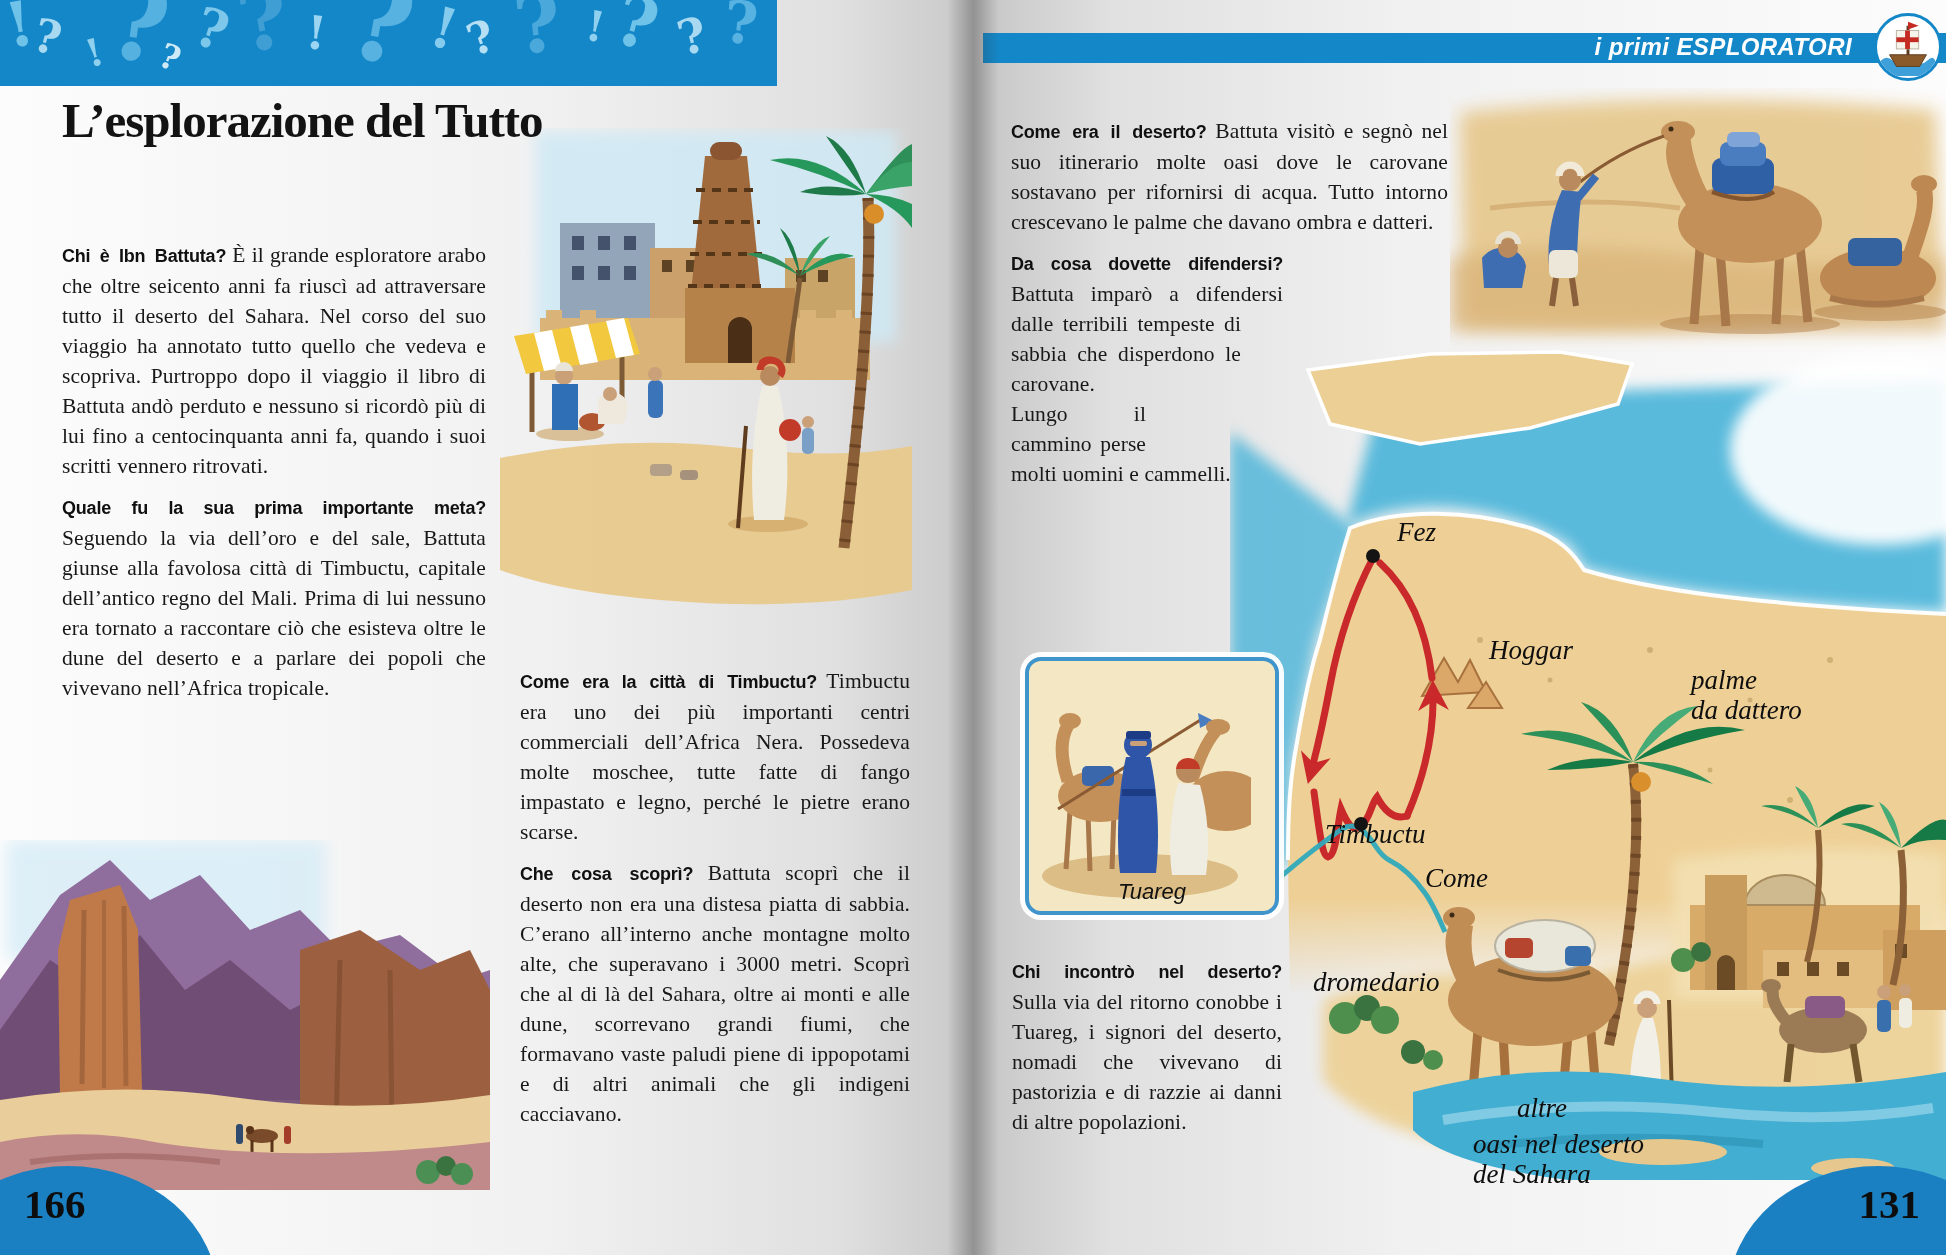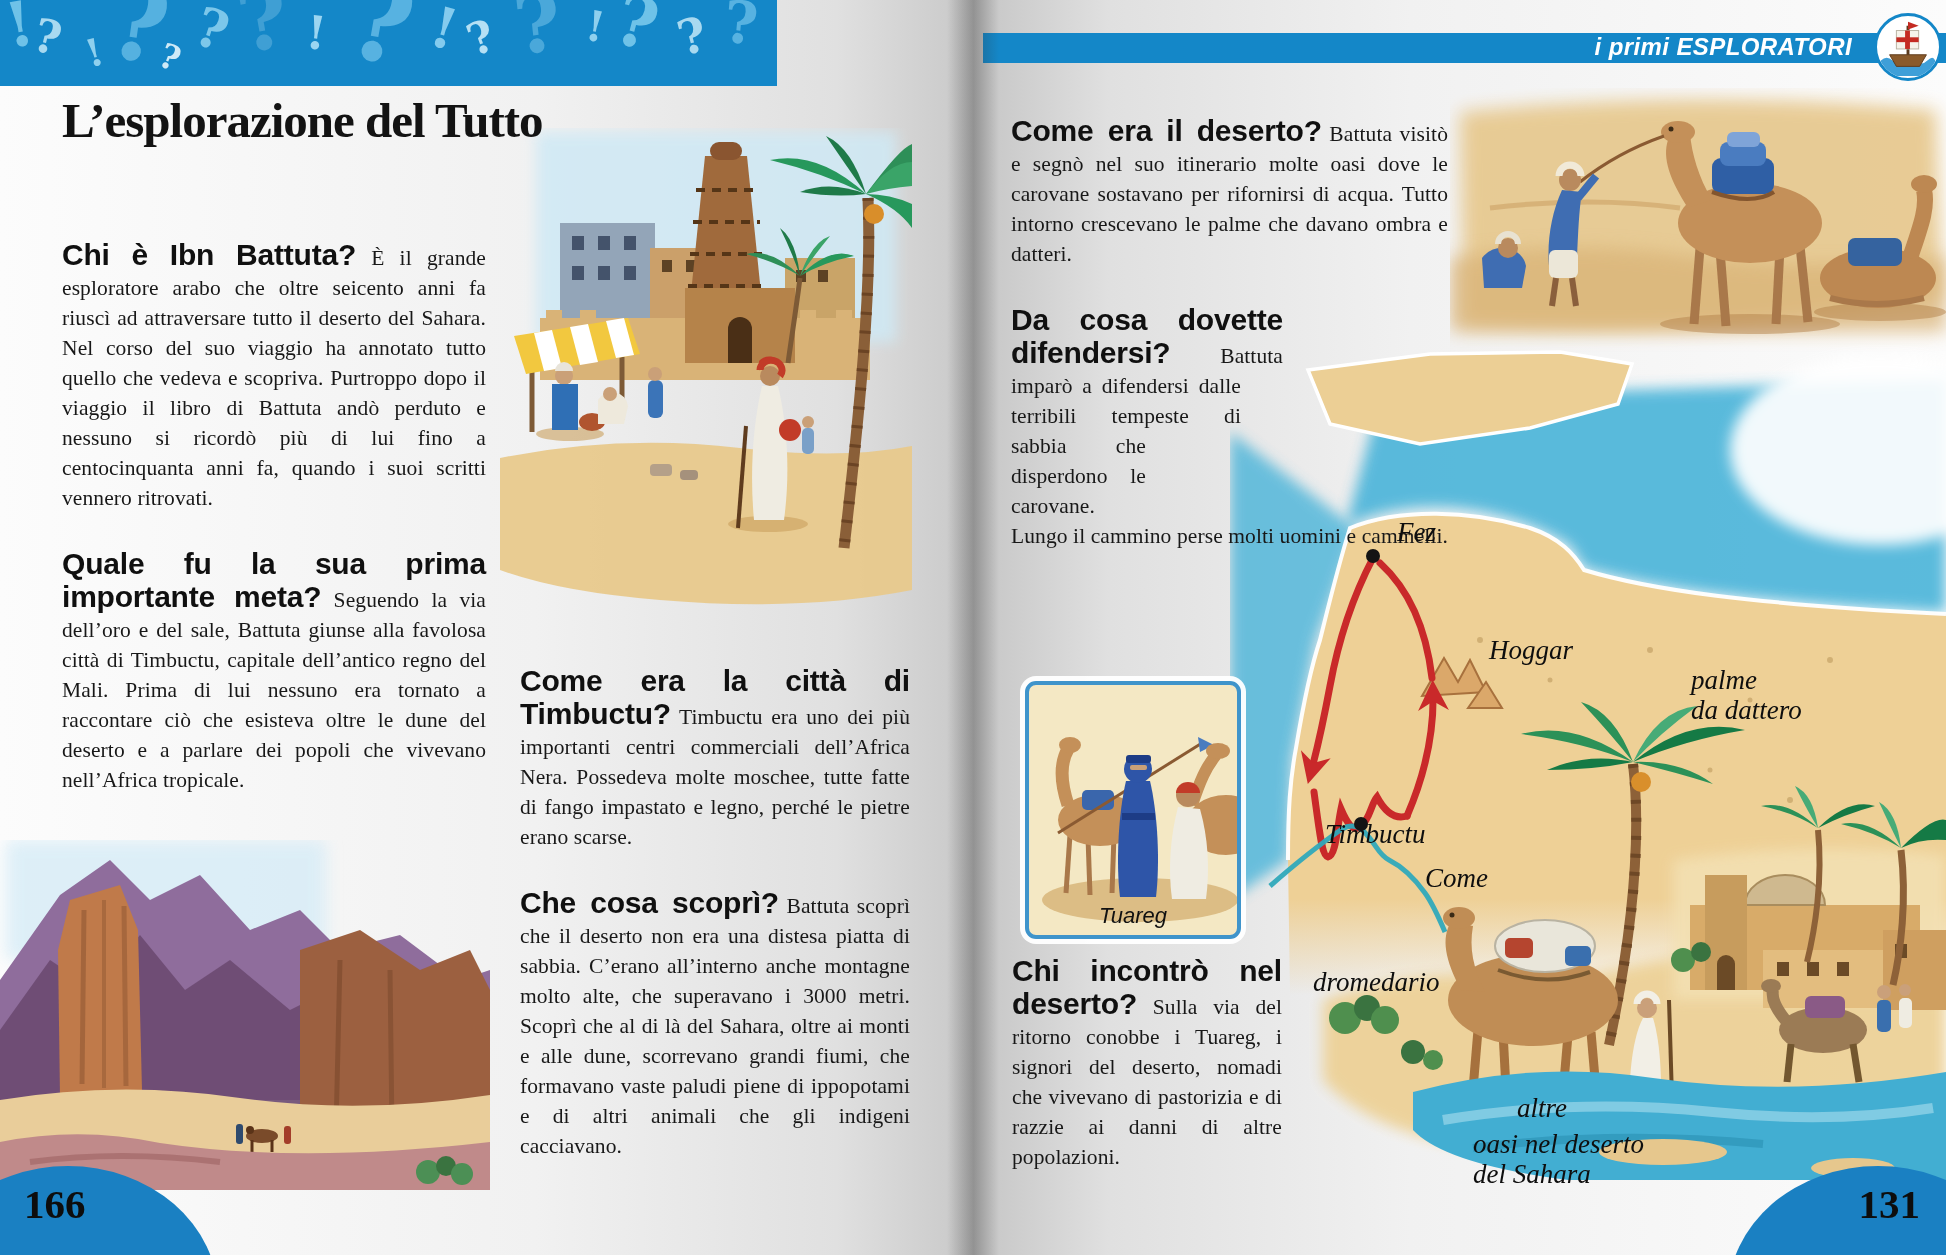--- a/index.html
+++ b/index.html
@@ -18,40 +18,40 @@
 .series-band{position:absolute;left:10px;top:33px;width:963px;height:30px;background:#1487c8;z-index:2}
 .series-band .btxt{position:absolute;right:94px;top:0px;font-family:"Liberation Sans",sans-serif;
   font-weight:bold;font-style:italic;font-size:24px;color:#fff;letter-spacing:.4px;white-space:nowrap}
 .badge{position:absolute;left:901px;top:13px;width:68px;height:68px;border-radius:50%;
   background:#fff;border:3px solid #1487c8;z-index:3;overflow:hidden}
 
 .page-title{position:absolute;left:62px;top:92px;font-family:"Liberation Serif",serif;font-weight:bold;
   font-size:49px;letter-spacing:-1px;color:#131313;z-index:3;white-space:nowrap}
 .col{position:absolute;z-index:3}
 .qa{text-align:justify;color:#181818;font-size:21.5px;line-height:30px;letter-spacing:.1px}
-.qa strong{font-family:"Liberation Sans",sans-serif;font-size:30px;font-weight:700;color:#101010;
+.qa strong{font-family:"Liberation Sans",sans-serif;font-size:18px;font-weight:700;color:#101010;
   letter-spacing:-.2px;word-spacing:4px}
 .col1{left:62px;top:240px;width:424px}
 .col2{left:520px;top:666px;width:390px}
 .colr1{left:38px;top:116px;width:437px}
 .colr2{left:39px;top:956px;width:270px}
-.qa+.qa{margin-top:36px}
+.qa+.qa{margin-top:11px}
 .f{float:right;clear:right}
 .f1{width:165px;height:30px;margin-top:60px}
 .f2{width:207px;height:60px}
 .f3{width:302px;height:60px}
 
 .illu{position:absolute}
 .city{left:500px;top:128px;width:412px;height:512px;z-index:1}
 .mountains{left:0;top:840px;width:490px;height:350px;z-index:1}
 .camels{left:477px;top:88px;width:496px;height:270px;z-index:1}
 .mapsvg{left:257px;top:340px;width:716px;height:655px;z-index:1}
 .oasis{left:320px;top:700px;width:653px;height:480px;z-index:2}
-.tuareg-box{position:absolute;left:52px;top:681px;width:216px;height:258px;background:#f4e8c4;
-  border:4px solid #3f94cb;border-radius:11px;box-shadow:0 0 0 5px rgba(255,255,255,.95);z-index:3;overflow:hidden}
+.tuareg-box{position:absolute;left:52px;top:657px;width:254px;height:258px;background:#f4e8c4;
+  border:4px solid #3f94cb;border-radius:16px;box-shadow:0 0 0 5px rgba(255,255,255,.95);z-index:3;overflow:hidden}
 .tuareg-cap{position:absolute;left:0;right:0;bottom:6px;text-align:center;
   font-family:"Liberation Sans",sans-serif;font-style:italic;font-size:22px;color:#111}
 
 .mlabel{position:absolute;font-family:Liberation Serif, serif;font-style:italic;font-size:27px;
   color:#0e0e0e;white-space:pre-line;line-height:1.1;z-index:4}
 
 .blob{position:absolute;width:300px;height:260px;border-radius:50%;background:#1a80c2;z-index:7}
 .blob-left{left:-82px;top:1166px}
 .blob-right{right:-82px;top:1166px}
 .pagenum{position:absolute;z-index:8;font-family:"Liberation Serif",serif;font-weight:bold;

